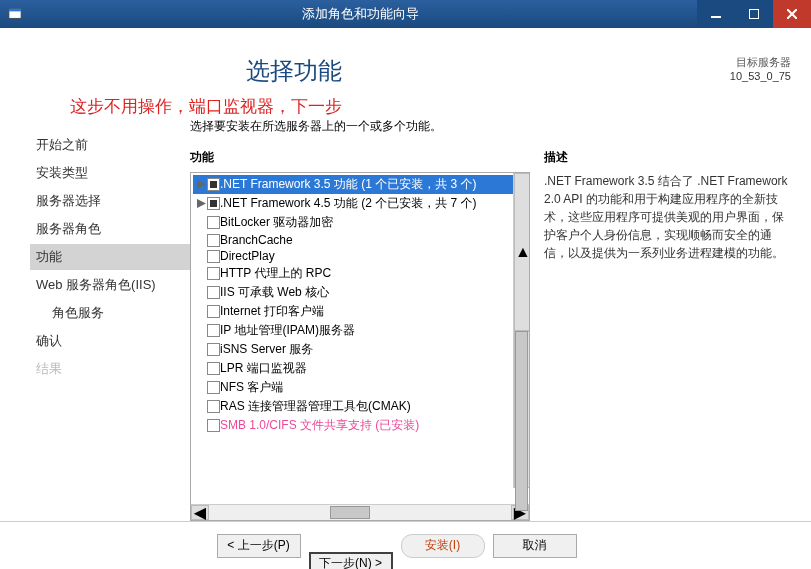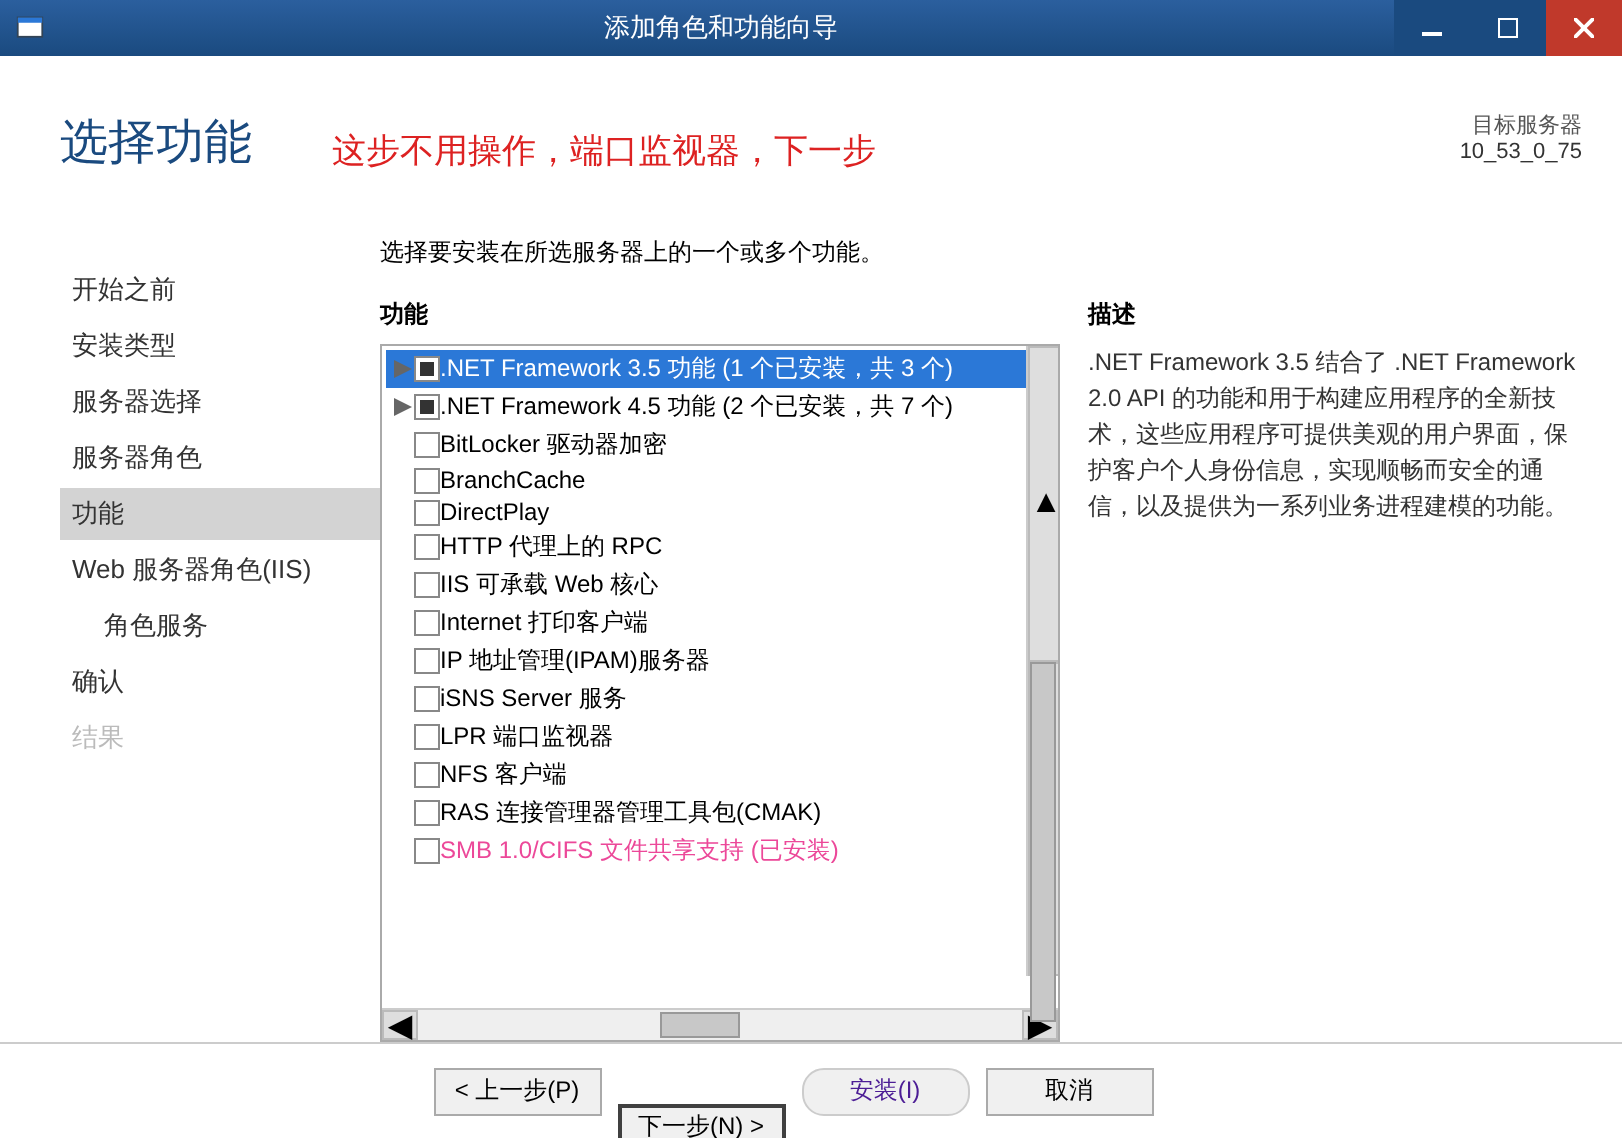--- a/index.html
+++ b/index.html
@@ -50,21 +50,21 @@
 .hs-track { flex:1; height:100%; position:relative; }
 .hs-thumb { position:absolute; left:40%; top:1px; bottom:1px; width:40px; background:#c8c8c8; border:1px solid #999; }
 .vscroll { position:absolute; right:0; top:0; bottom:16px; width:16px; background:#efefef; border-left:1px solid #ccc; display:flex; flex-direction:column;}
 .vs-track{flex:1; position:relative;}
 .vs-thumb{position:absolute; left:1px; right:1px; top:0; height:180px; background:#c8c8c8; border:1px solid #999;}
 .tree-wrap{position:relative; flex:1; display:flex; flex-direction:column;}
 .desc-text { font-size: 12px; color: #333; line-height: 1.5; }
 
 .footer { position: absolute; bottom: 0; left: 0; right: 0; height: 48px; border-top: 1px solid #ccc; display: flex; align-items: center; justify-content: center; padding-right: 18px; gap: 8px; background: #fff; }
 .btn { min-width: 84px; height: 24px; font-size: 12px; background: #f0f0f0; border: 1px solid #aaa; display: inline-flex; align-items: center; justify-content: center; cursor: pointer; }
-.btn.disabled { color: #4c1d95; border-color: #ccc; border-radius: 11px; }
+.btn.disabled { color: #c2410c; border-color: #ccc; border-radius: 11px; }
 .btn.default { border: 2px solid #404040; margin-top: 36px; }
 </style>
 </head>
 <body>
 
 <div class="titlebar">
   <span class="tb-icon">
     <svg width="14" height="14" viewBox="0 0 16 16">
         <rect x="1" y="2" width="14" height="11" fill="#fff" stroke="#345" stroke-width="1"></rect>
         <rect x="1" y="2" width="14" height="3" fill="#2b78d7"></rect>
@@ -85,21 +85,21 @@
     <div class="tb-btn close">
         <svg width="10" height="10">
           <line x1="0" y1="0" x2="10" y2="10" stroke="#fff" stroke-width="2"></line>
           <line x1="10" y1="0" x2="0" y2="10" stroke="#fff" stroke-width="2"></line>
         </svg>
       </div>
   </div>
 </div>
 
 <div class="header-row">
-  <div style="display:flex; align-items:flex-end;">
+  <div style="display:flex; align-items:flex-end;flex-direction:column;">
     <div class="page-title">选择功能</div>
     <div class="banner">这步不用操作，端口监视器，下一步</div>
   </div>
   <div class="dest-box">
     <div class="dest-label">目标服务器</div>
     <div class="dest-val">10_53_0_75</div>
   </div>
 </div>
 
 <div class="wizard-body">

